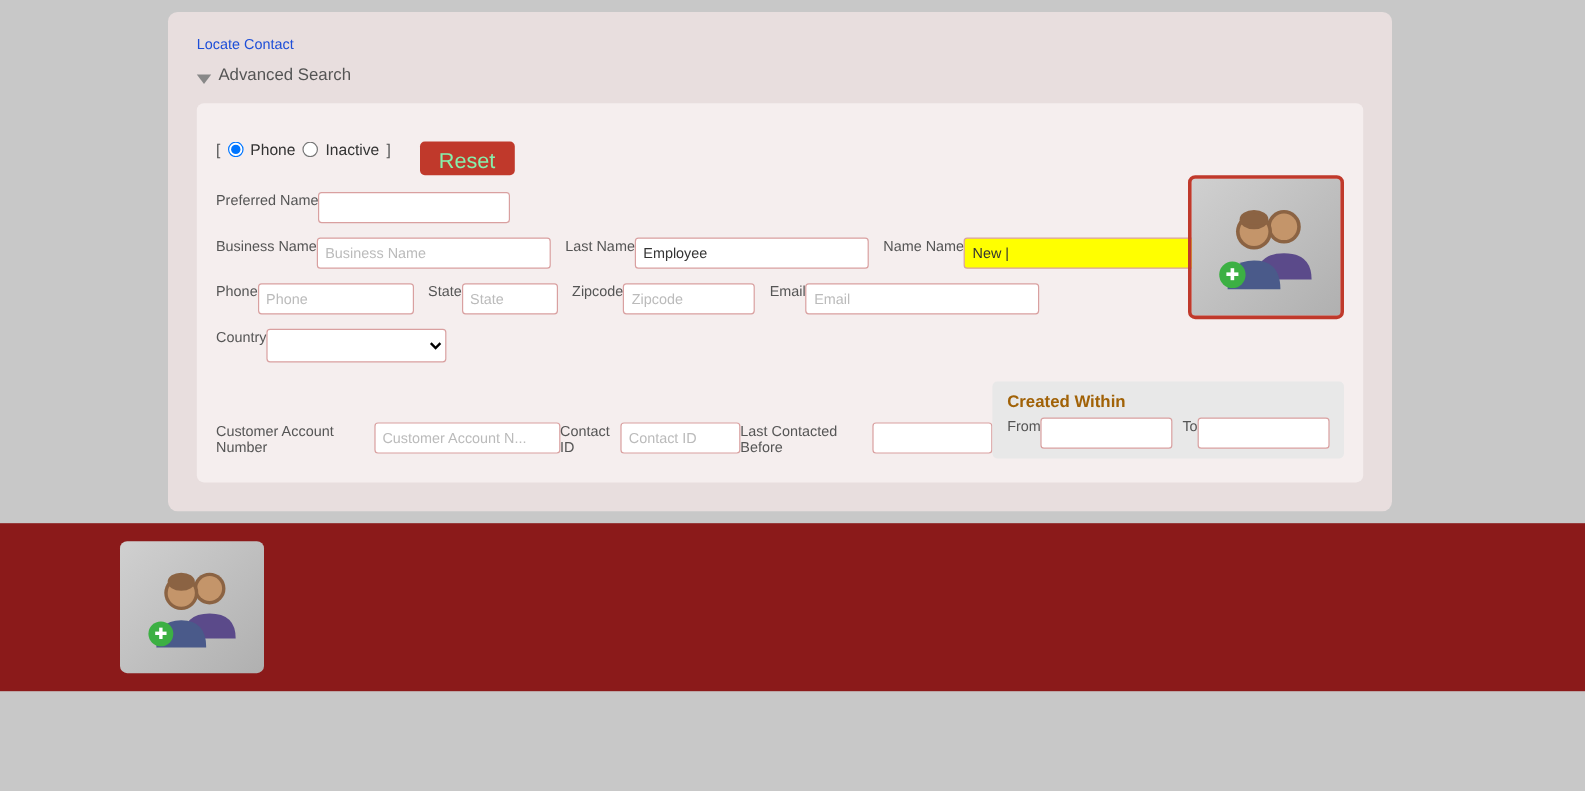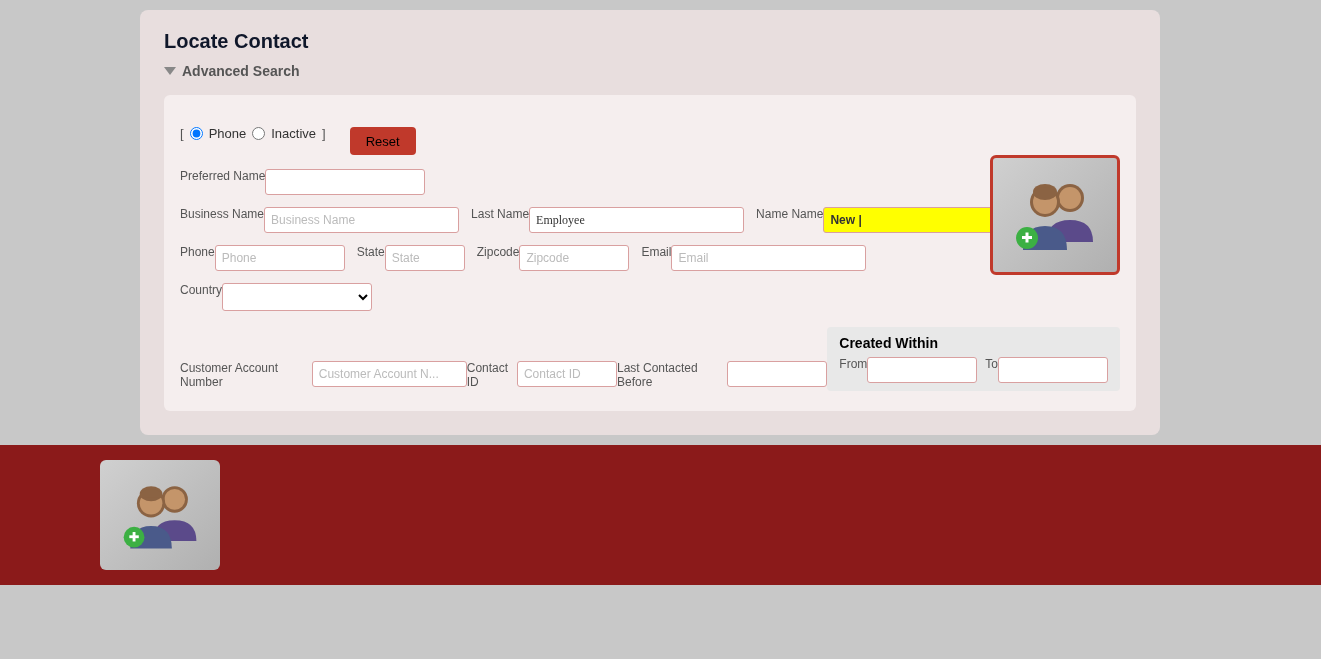--- a/index.html
+++ b/index.html
@@ -18,32 +18,31 @@
 
     .locate-contact-panel {
       background: #e8dede;
       border-radius: 8px;
       padding: 20px 24px 24px 24px;
       width: 1020px;
       margin-bottom: 0;
     }
 
     .panel-title {
-      font-size: 20px;
-      font-weight: bold;
-      color: #0f172a;
+      font-size: 12px;
+      font-weight: normal;
+      color: #1d4ed8;
       margin-bottom: 10px;
     }
 
     .advanced-search-header {
       display: flex;
-      align-items: center;
+      align-items: flex-end;
       gap: 6px;
       margin-bottom: 16px;
-      font-weight: bold;
     }
 
     .triangle-icon {
       width: 0;
       height: 0;
       border-left: 6px solid transparent;
       border-right: 6px solid transparent;
       border-top: 8px solid #888;
     }
 
@@ -96,25 +95,25 @@
       height: 28px;
       border: 1px solid #d9a0a0;
       border-radius: 3px;
       background: white;
       padding: 0 4px;
       font-size: 12px;
     }
 
     .reset-btn {
       background: #c0392b;
-      color: #000000;
+      color: #86efac;
       border: none;
       border-radius: 4px;
       padding: 6px 16px;
-      font-size: 13px;
+      font-size: 18px;
       cursor: pointer;
       height: 28px;
       margin-top: 16px;
     }
 
     
     .row2 {
       margin-bottom: 12px;
     }
 
@@ -206,21 +205,21 @@
 
     .created-within-box {
       background: #e8e8e8;
       border-radius: 4px;
       padding: 8px 12px;
     }
 
     .created-within-title {
       font-size: 14px;
       font-weight: bold;
-      color: #000000;
+      color: #a16207;
       margin-bottom: 6px;
     }
 
     .from-to-row {
       display: flex;
       gap: 8px;
       align-items: center;
     }
 
     .from-to-label {
@@ -286,25 +285,25 @@
         </div>
       </div>
 
       <div class="row3">
         <div class="field-group">
           <span class="field-label">Business Name</span>
           <input type="text" style="width: 195px;" placeholder="Business Name">
         </div>
         <div class="field-group">
           <span class="field-label">Last Name</span>
-          <input type="text" class="filled" style="width: 215px; font-family: Liberation Serif, serif;" value="Employee">
+          <input type="text" class="filled" style="width: 195px;" value="Employee">
         </div>
         <div class="field-group">
           <span class="field-label">Name Name</span>
-          <input type="text" class="highlighted" style="width: 219px; font-weight: bold;" value="New |">
+          <input type="text" class="highlighted" style="width: 219px;" value="New |">
         </div>
 
         <div class="avatar-box">
           <svg class="avatar-svg" viewBox="0 0 100 90">
 
             <ellipse cx="65" cy="28" rx="14" ry="14" fill="#8B6343"></ellipse>
             <ellipse cx="65" cy="28" rx="11" ry="11" fill="#C4956A"></ellipse>
             <path d="M42 72 Q42 50 65 50 Q88 50 88 72 Z" fill="#5B4A8A"></path>
 
             <ellipse cx="40" cy="32" rx="15" ry="15" fill="#8B6343"></ellipse>

